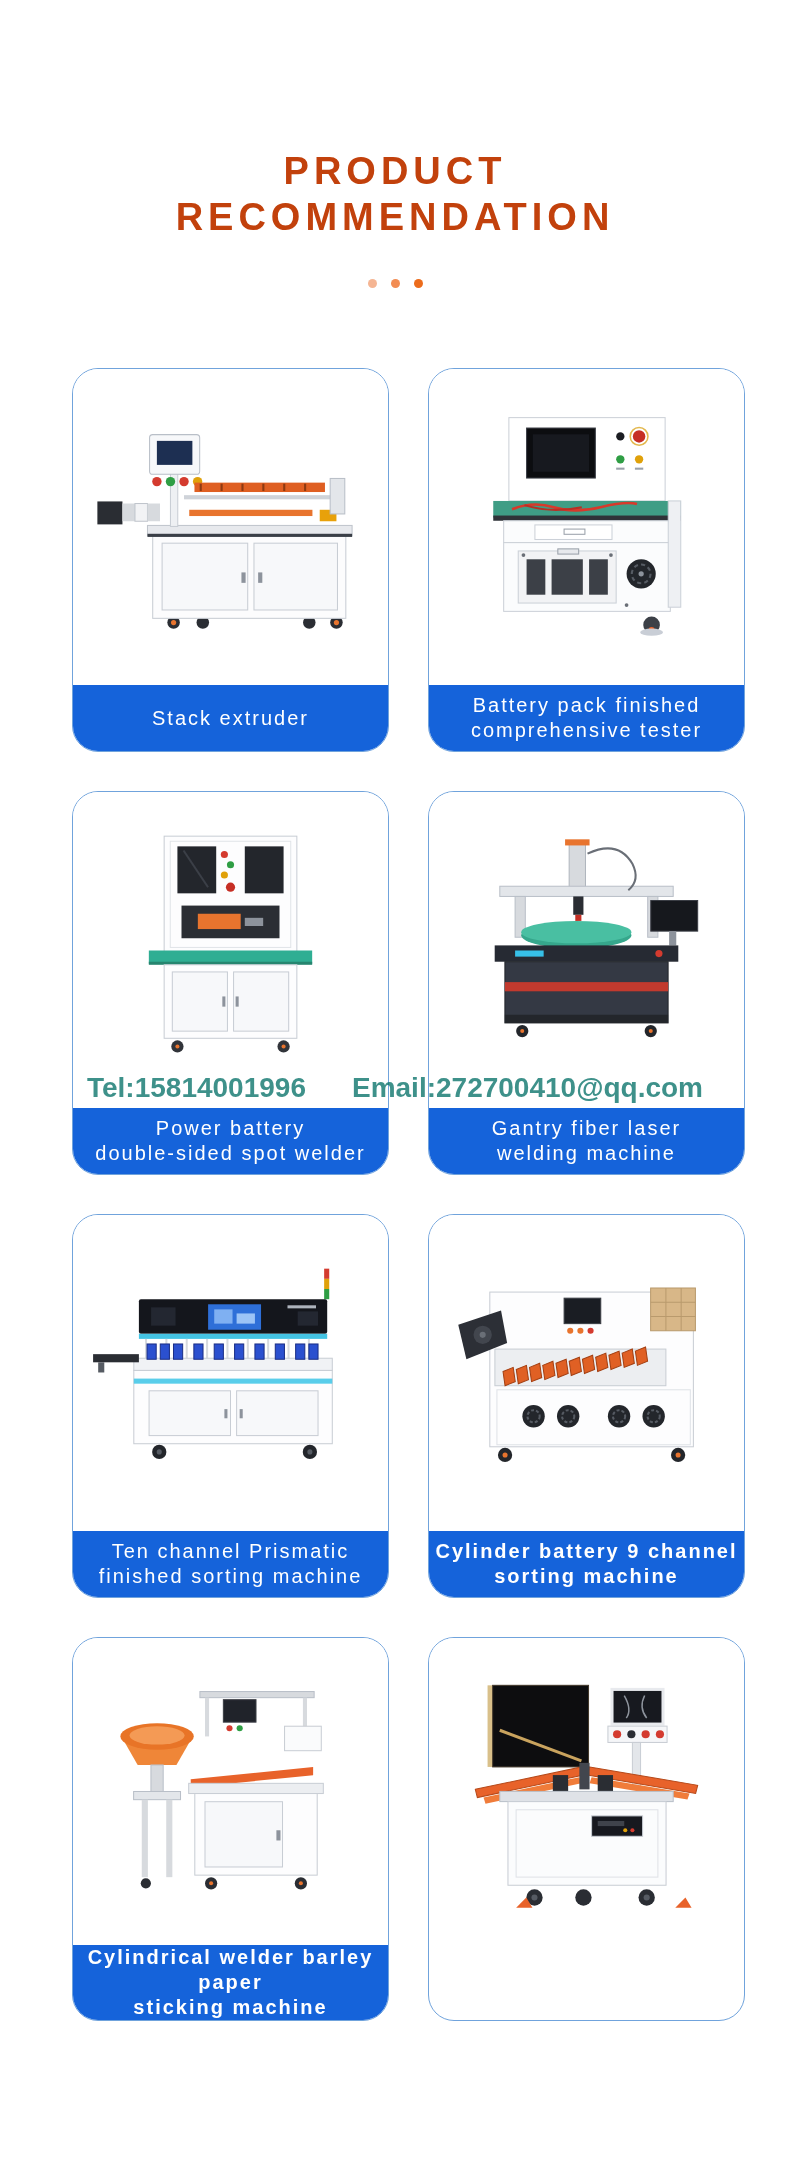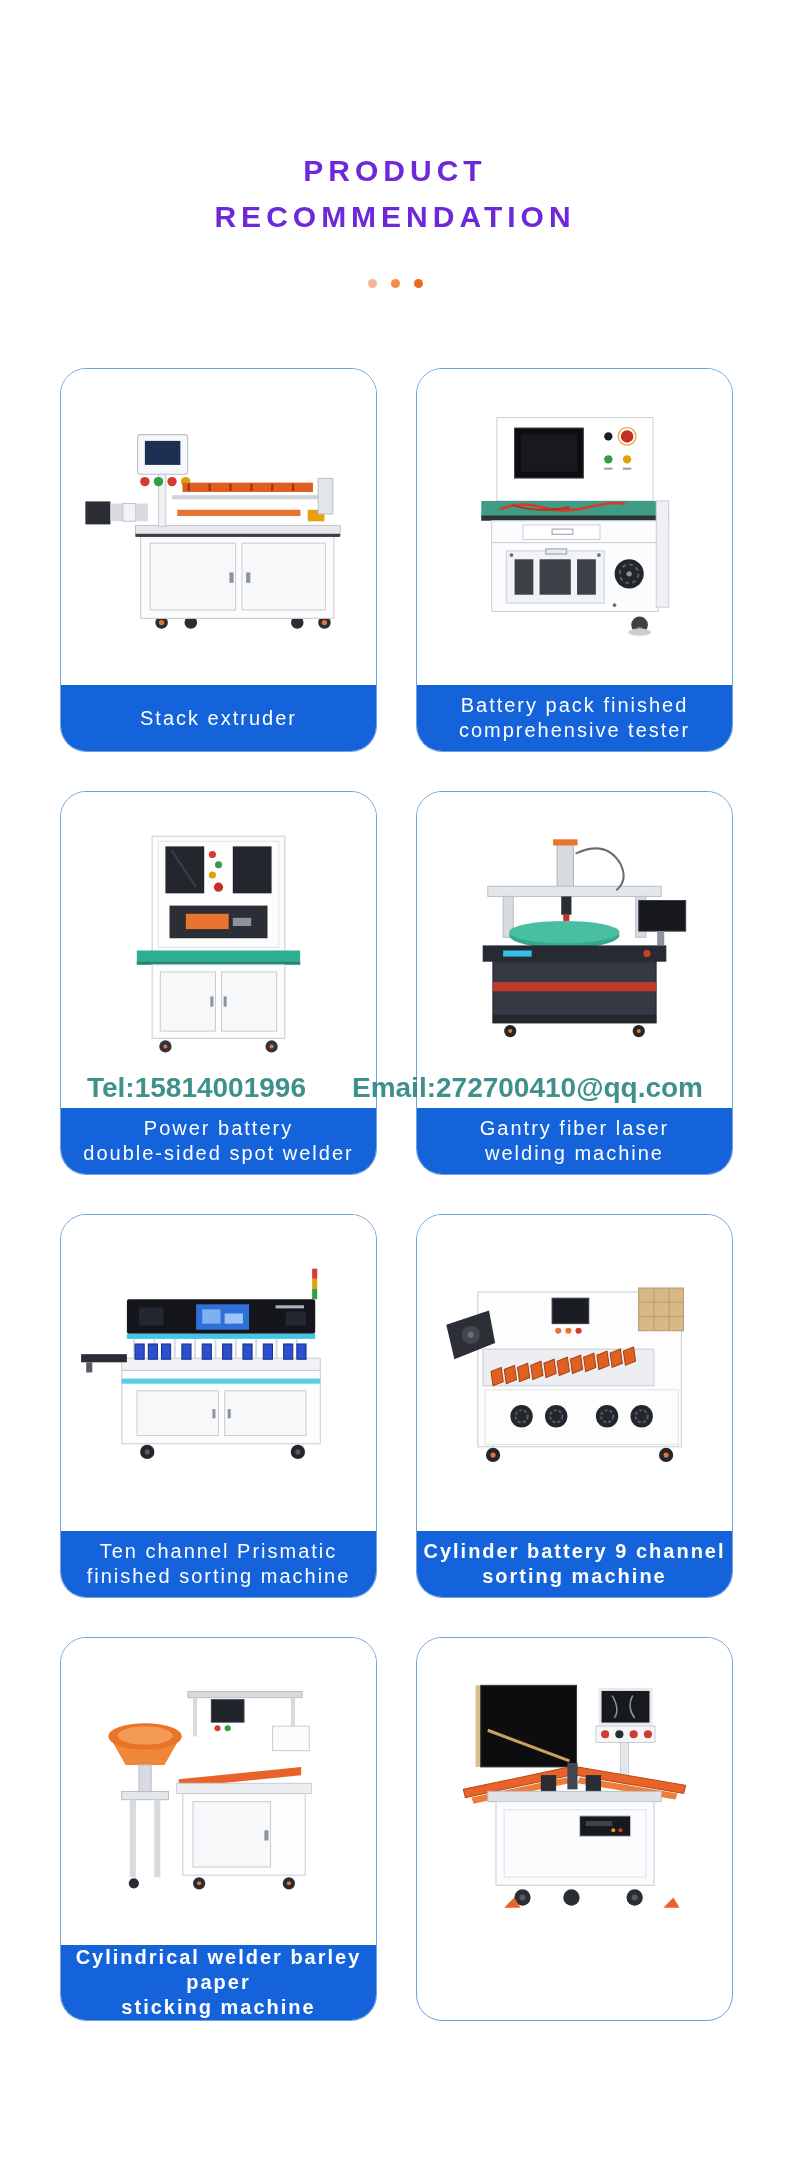--- a/index.html
+++ b/index.html
@@ -3,31 +3,31 @@
 <meta charset="utf-8">
 <style>
   html,body{margin:0;padding:0;}
   body{
     width:790px;height:2172px;position:relative;background:#ffffff;
     font-family:"Liberation Sans", sans-serif;overflow:hidden;
   }
   
   .header{position:absolute;top:148px;left:0;width:790px;text-align:center;}
   .header h1{
-    margin:0;font-size:30px;line-height:46px;font-weight:bold;
-    color:#6d28d9;letter-spacing:5px;
+    margin:0;font-size:38px;line-height:46px;font-weight:bold;
+    color:#c2410c;letter-spacing:5px;
   }
   .dots{position:absolute;top:279px;left:0;width:790px;display:flex;justify-content:center;gap:14px;}
   .dot{width:9px;height:9px;border-radius:50%;}
   .dot1{background:#f5b593;}
   .dot2{background:#f28c52;}
   .dot3{background:#ec6c1c;}
   
   .grid{
-    position:absolute;top:368px;left:60px;width:535px;
+    position:absolute;top:368px;left:72px;width:535px;
     display:grid;grid-template-columns:317px 317px;column-gap:33px;row-gap:45px;gap:39px;
   }
   .card{
     width:317px;height:384px;border:1px solid #70a3dc;border-radius:26px;
     overflow:hidden;background:#ffffff;box-sizing:border-box;
     display:flex;flex-direction:column;
   }
   .card-image{
     height:316px;display:flex;align-items:center;justify-content:center;
     background:#ffffff;

